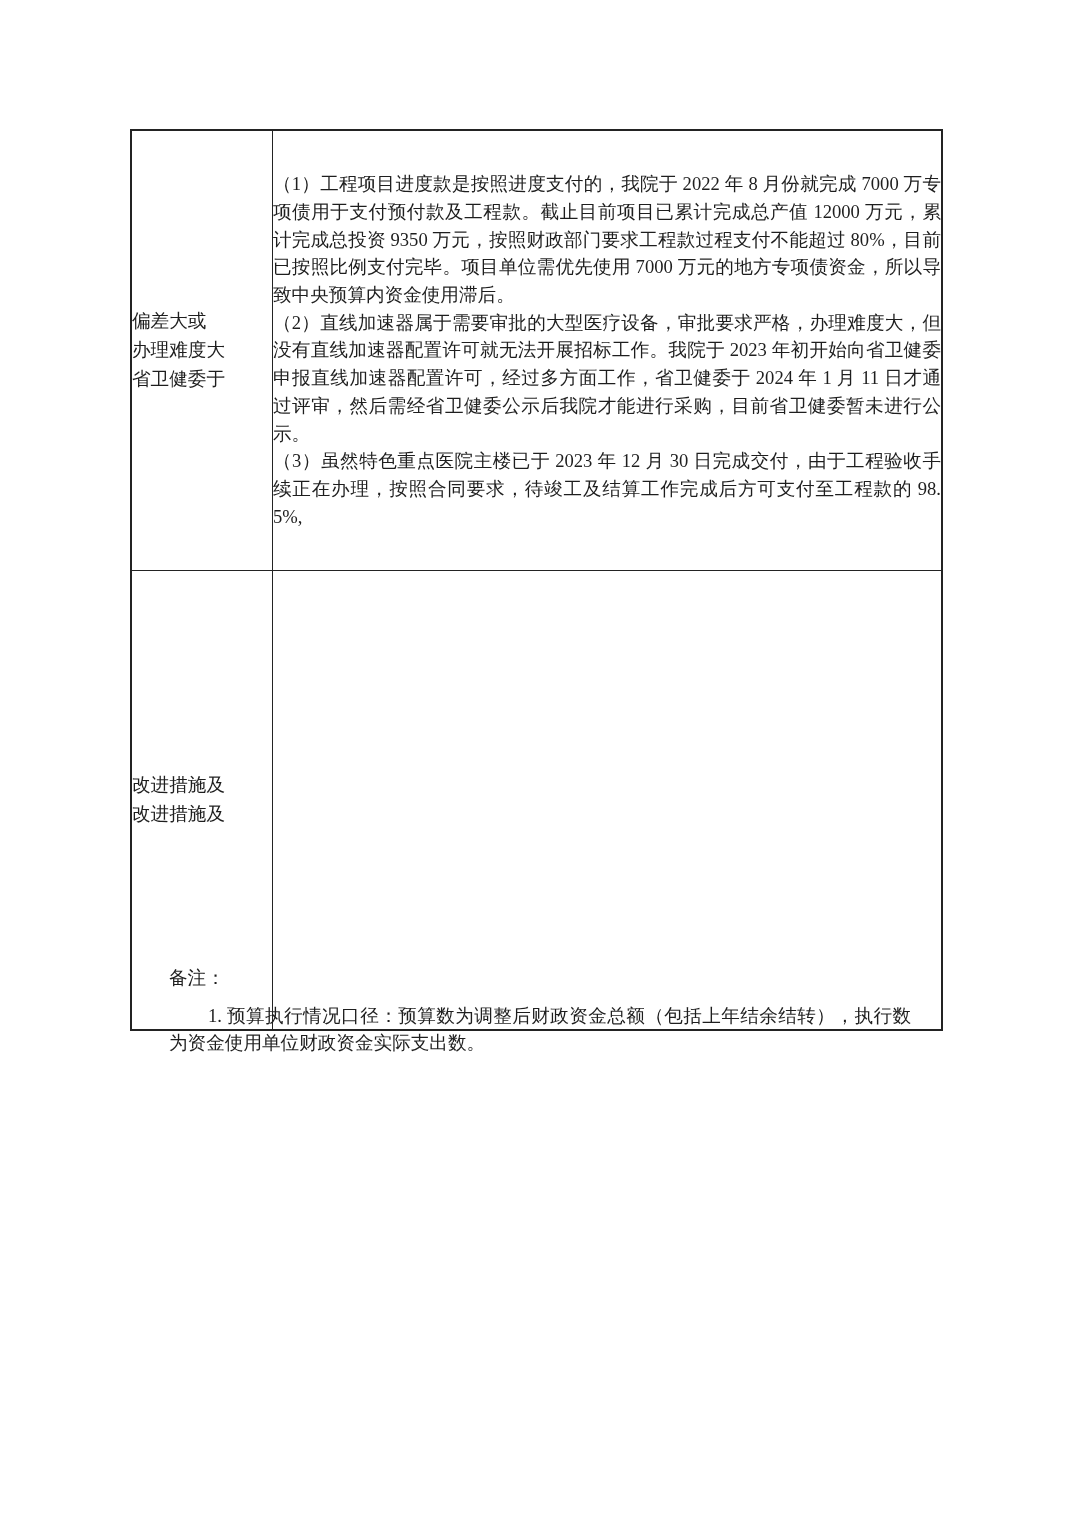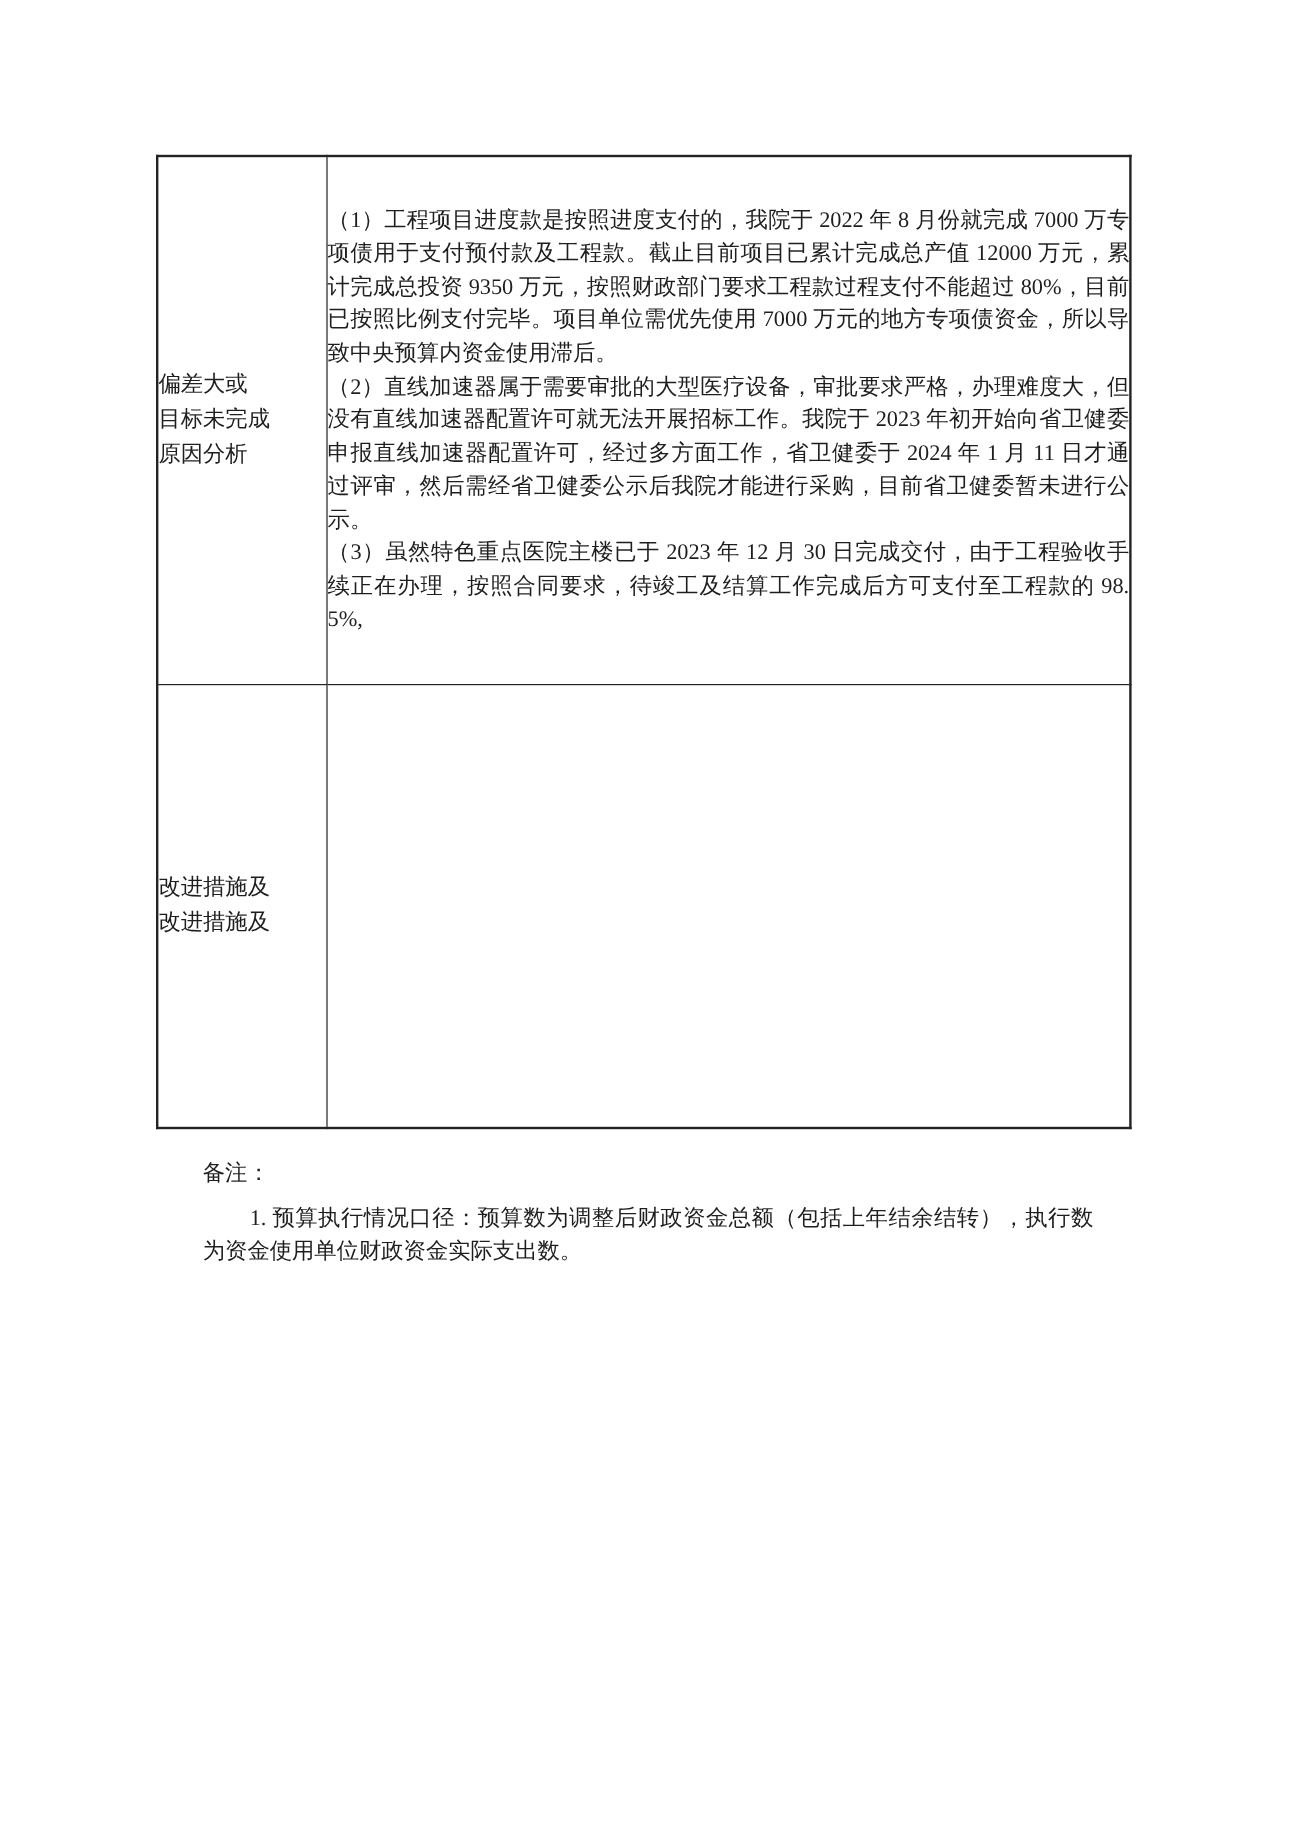--- a/index.html
+++ b/index.html
@@ -25,21 +25,21 @@
     table-layout: fixed;
     border: 2px solid #232323;
   }
   .main-table td {
     border: 1.4px solid #232323;
     vertical-align: middle;
     padding: 0;
     margin-left: 32px;
   }
   tr.row-deviation { height: 440px; }
-  tr.row-improvement { height: 370px; }
+  tr.row-improvement { height: 460px; }
   .label-cell {
     width: 140px;
     text-align: left;
     font-size: 18.6px;
     line-height: 28.6px;
   }
   .label-line { margin: 0; }
   .content-cell {
     padding: 0 11px;
     font-size: 18.6px;
@@ -77,22 +77,22 @@
 </head>
 <body>
 
 <div class="page">
 
   <table class="main-table">
     <tbody>
       <tr class="row-deviation">
         <td class="label-cell">
             <div class="label-line">偏差大或</div>
-            <div class="label-line">目标未完成</div>
-            <div class="label-line">原因分析</div>
+            <div class="label-line">办理难度大</div>
+            <div class="label-line">省卫健委于</div>
           </td>
         <td class="content-cell">
             <div class="para">（1）工程项目进度款是按照进度支付的，我院于 2022 年 8 月份就完成 7000 万专项债用于支付预付款及工程款。截止目前项目已累计完成总产值 12000 万元，累计完成总投资 9350 万元，按照财政部门要求工程款过程支付不能超过 80%，目前已按照比例支付完毕。项目单位需优先使用 7000 万元的地方专项债资金，所以导致中央预算内资金使用滞后。</div>
             <div class="para">（2）直线加速器属于需要审批的大型医疗设备，审批要求严格，办理难度大，但没有直线加速器配置许可就无法开展招标工作。我院于 2023 年初开始向省卫健委申报直线加速器配置许可，经过多方面工作，省卫健委于 2024 年 1 月 11 日才通过评审，然后需经省卫健委公示后我院才能进行采购，目前省卫健委暂未进行公示。</div>
             <div class="para">（3）虽然特色重点医院主楼已于 2023 年 12 月 30 日完成交付，由于工程验收手续正在办理，按照合同要求，待竣工及结算工作完成后方可支付至工程款的 98. 5%,</div>
           </td>
       </tr>
       <tr class="row-improvement">
         <td class="label-cell">
             <div class="label-line">改进措施及</div>

